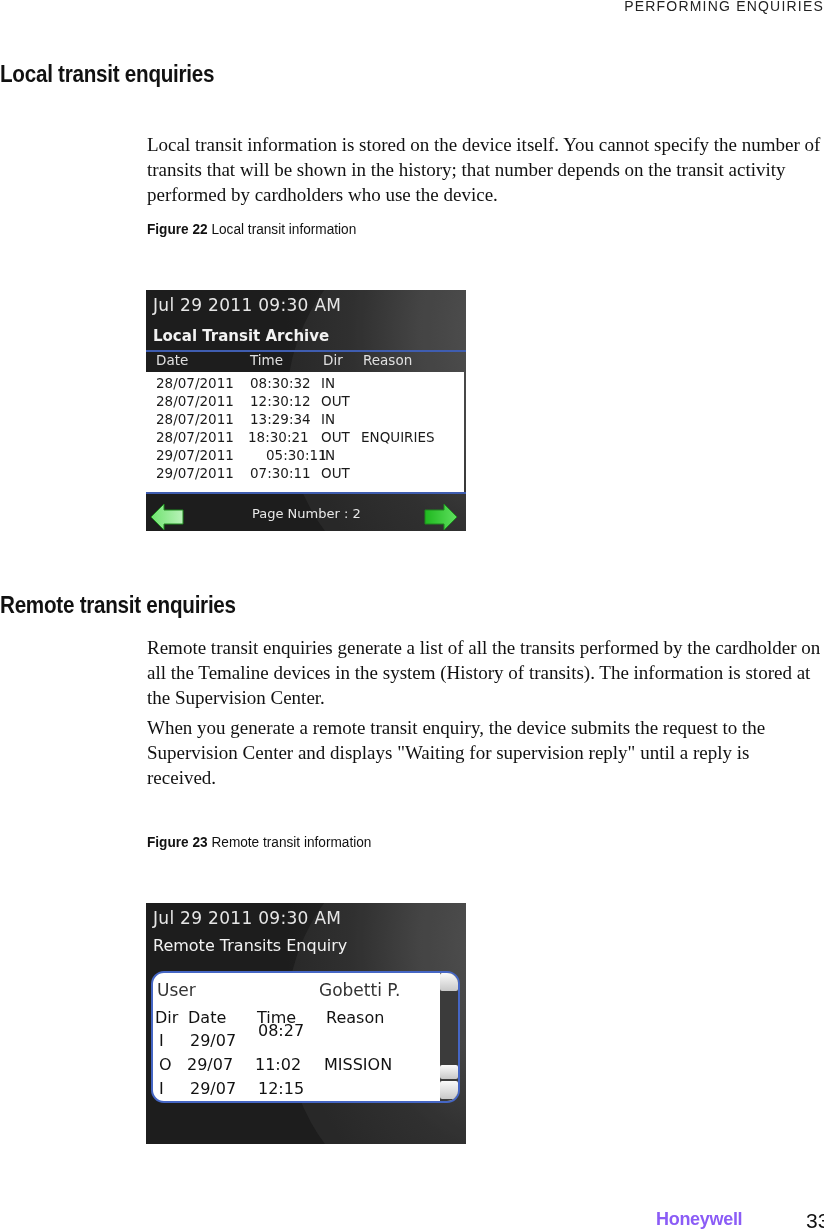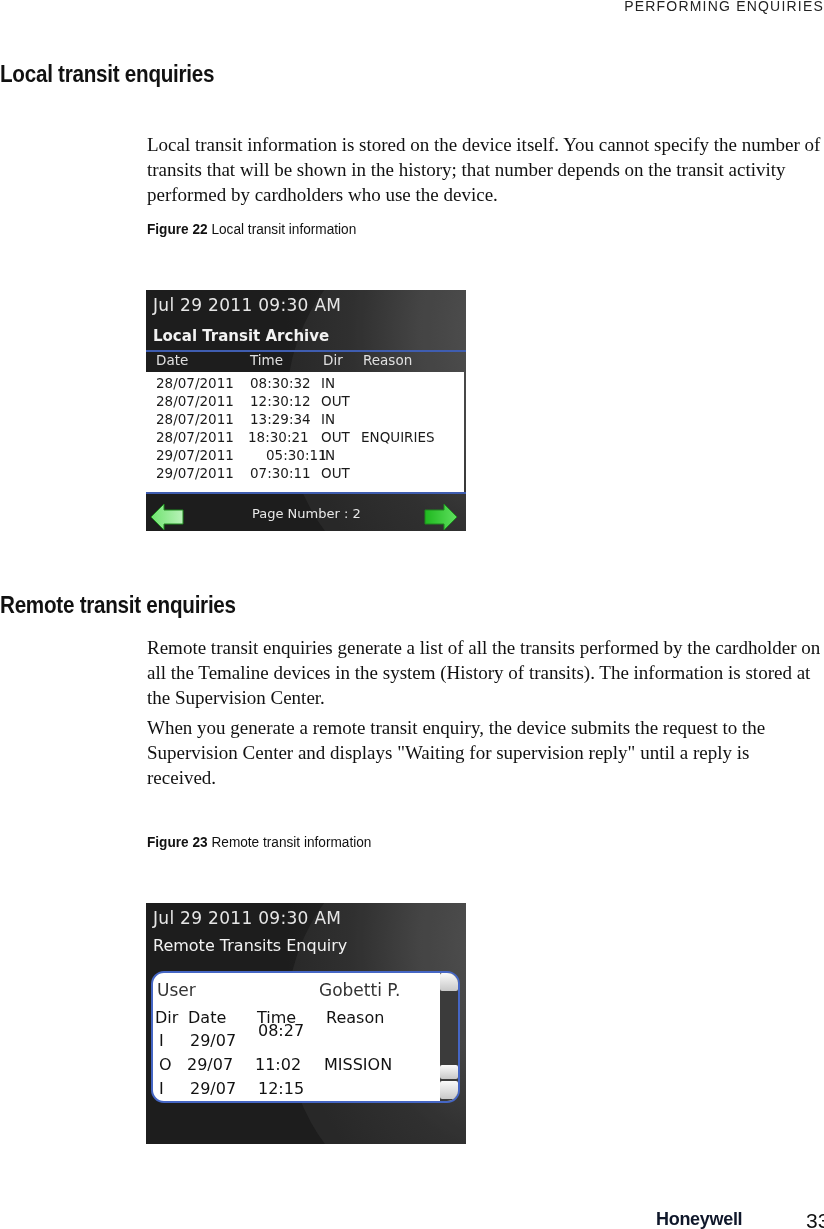--- a/index.html
+++ b/index.html
@@ -30,21 +30,21 @@
   .arrow { position:absolute; top:8px; width:34px; height:30px; }
 
   
   .rem-panel { position:absolute; left:5px; top:60px; width:309px; height:132px; background:#fff; border:2px solid #4566c4; border-radius:13px; box-sizing:border-box; overflow:hidden;margin-top:8px; }
   .rem-user { position:absolute; top:7px; font-size:17px; color:#333; }
   .rem-col { position:absolute; top:35px; font-size:16px; color:#111; }
   .rem-cell { position:absolute; font-size:16px; color:#111; }
   .scrollbar { position:absolute; right:0; top:0; width:18px; bottom:0; background:#3b3b3b; }
   .scroll-btn { position:absolute; left:0; width:18px; height:18px; background:linear-gradient(#fafafa,#c8c8c8); border-radius:2px; }
 
-  .logo { position:absolute; left:656px; top:1209px; font-family:"Liberation Sans", sans-serif; font-weight:bold; font-size:18px; color:#0f172a; letter-spacing:-0.3px; }
+  .logo { position:absolute; left:656px; top:1209px; font-family:"Liberation Sans", sans-serif; font-weight:bold; font-size:18px; color:#8b5cf6; letter-spacing:-0.3px; }
   .page-number { position:absolute; left:806px; top:1209px; font-family:"Liberation Sans", sans-serif; font-size:21px; color:#111; }
 </style>
 </head>
 <body>
 
 <div class="running-head">PERFORMING ENQUIRIES</div>
 
 <h2 style="top:60px;">Local transit enquiries</h2>
 <p class="para" style="top:104px;margin-top:28px;">Local transit information is stored on the device itself. You cannot specify the number of transits that will be shown in the history; that number depends on the transit activity performed by cardholders who use the device.</p>
 <div class="caption" style="top:220px;">

